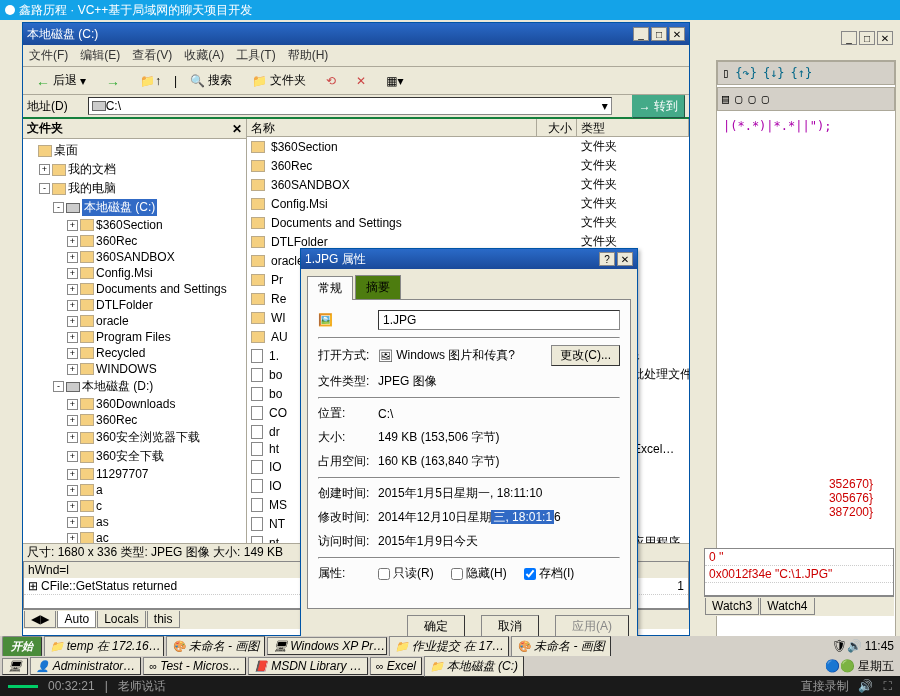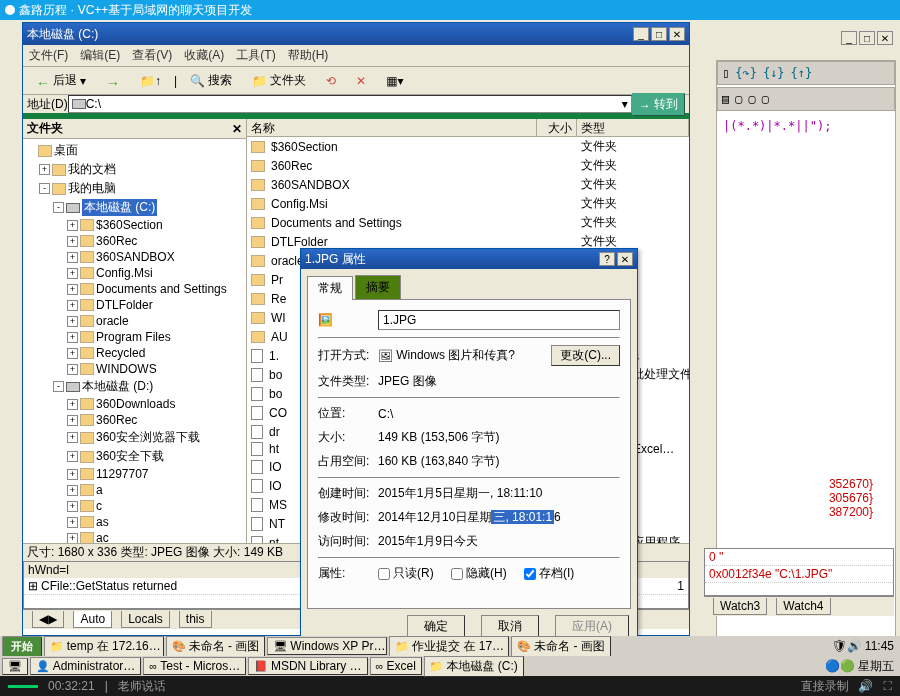--- a/index.html
+++ b/index.html
@@ -8,21 +8,21 @@
 .vs-title .dot { width: 10px; height: 10px; background: #fff; border-radius: 50%; }
 .main-area { background: #ece9d8; position: relative; height: 638px; }
 .explorer-win { position: absolute; left: 22px; top: 2px; width: 668px; height: 614px; border: 1px solid #0054a6; background: #fff; z-index: 5; }
 .explorer-title { background: linear-gradient(#2a6ac8,#1a4a9a); color: #fff; height: 22px; display: flex; align-items: center; justify-content: space-between; padding: 0 4px; }
 .winctl { display: flex; gap: 2px; }
 .winctl span { width: 16px; height: 14px; background: #ece9d8; border: 1px solid #888; font-size: 10px; display: inline-flex; align-items: center; justify-content: center; color: #000; cursor: pointer; }
 .ex-menu { background: #ece9d8; height: 22px; display: flex; align-items: center; gap: 12px; padding: 0 6px; border-bottom: 1px solid #aca899; color: #333; }
 .ex-menu span { cursor: pointer; }
 .ex-tool { background: #ece9d8; height: 28px; display: flex; align-items: center; gap: 6px; padding: 0 6px; border-bottom: 1px solid #aca899; }
 .tool-btn { padding: 2px 6px; border: 1px solid transparent; cursor: pointer; display: inline-flex; align-items: center; gap: 3px; }
-.ex-addr { background: #ece9d8; height: 24px; display: flex; align-items: center; padding: 0 4px; gap: 0; border-bottom: 6px solid #15803d; }
+.ex-addr { background: #ece9d8; height: 24px; display: flex; align-items: center; padding: 0 4px; gap: 20px; border-bottom: 2px solid #15803d; }
 .addr-input { flex: 1; height: 18px; border: 1px inset #888; background: #fff; padding: 0 3px; display: flex; align-items: center; }
 .go-btn { background: #4a8; color: #fff; padding: 2px 6px; border: 1px outset #4a8; cursor: pointer; }
 .ex-body { display: flex; height: 424px; }
 .tree-pane { width: 224px; border-right: 1px solid #aca899; background: #fff; overflow: hidden; }
 .tree-hdr { background: #ece9d8; height: 20px; display: flex; align-items: center; justify-content: space-between; padding: 0 4px; border-bottom: 1px solid #aca899; font-weight: bold; }
 .tree { padding: 2px; overflow: auto; height: 404px; }
 .tree-node { white-space: nowrap; padding: 1px 0; display: flex; align-items: center; gap: 2px; cursor: pointer; }
 .pm { width: 11px; height: 11px; border: 1px solid #888; display: inline-flex; align-items: center; justify-content: center; font-size: 9px; line-height: 9px; }
 .folder-icon { width: 14px; height: 12px; background: #f5d080; border: 1px solid #ba8; display: inline-block; }
 .drive-icon { width: 14px; height: 10px; background: #ccc; border: 1px solid #666; display: inline-block; }
@@ -49,24 +49,24 @@
 .chk { display: inline-flex; align-items: center; gap: 3px; margin-right: 14px; }
 .chk input { width: 12px; height: 12px; }
 .sel-text { background: #316ac5; color: #fff; padding: 0 2px; }
 .vs-under { position: absolute; right: 4px; top: 40px; width: 180px; height: 580px; background: #fff; border: 1px solid #aca899; z-index: 1; }
 .vs-tbar { background: #d4d0c8; height: 24px; border: 1px solid #aca899; display: flex; align-items: center; gap: 6px; padding: 0 4px; margin-bottom: 2px;}
 .vs-tbar span { font-family: monospace; }
 .vs-code { padding: 6px; font-family: monospace; color: #a0a; }
 .vs-panel { border: 1px solid #888; background: #fff; flex: 1; overflow: hidden; font-family: monospace; }
 .vs-panel-row { display: flex; padding: 1px 4px; border-bottom: 1px dotted #ccc; }
 .vs-tabs { background: #ece9d8; border-top: 1px solid #888; padding: 1px; font-size: 11px; display: flex; gap: 1px;}
-.vs-tabs span { padding: 1px 6px; border: 1px solid #888; border-top: none; cursor:pointer;margin-left:8px;}
+.vs-tabs span { padding: 1px 6px; border: 1px solid #888; border-top: none; cursor:pointer;}
 .vs-status { position: absolute; bottom: 0; left: 0; right: 0; background: #ece9d8; height: 18px; padding: 0 6px; display: flex; align-items: center;}
 .taskbar { position: absolute; bottom: 20px; left: 0; right: 0; background: #d4d0c8; height: 20px; display: flex; align-items: center; padding: 0 2px; gap: 2px; z-index: 30; }
-.task-btn { padding: 1px 5px; border: 1px outset #888; background: #ece9d8; cursor: pointer; white-space: nowrap; overflow: hidden; font-size: 11px; display: inline-flex; align-items: center; gap: 3px; flex: 0 1 auto; max-width: 120px;}
+.task-btn { padding: 1px 5px; border: 1px outset #888; background: #ece9d8; cursor: pointer; white-space: nowrap; overflow: hidden; font-size: 11px; display: inline-flex; align-items: center; gap: 3px; flex: 0 1 auto; max-width: 120px; font-style: italic;}
 .start-btn { background: #4a8c3a; color: #fff; font-weight: bold; padding: 2px 8px; border-radius: 2px;}
 .tray { margin-left: auto; display: flex; gap: 3px; align-items: center; padding: 0 4px; }
 .video-bar { position: absolute; bottom: 0; left: 0; right: 0; height: 20px; background: #1a1a1a; display: flex; align-items: center; gap: 10px; padding: 0 8px; color: #9a9a9a; font-size: 11px; z-index: 40;}
 .prog { width: 30px; height: 3px; background: #0c6; }
 .green-arrow { color: #3a3; font-size: 14px; }
 .list-row .folder-icon, .list-row .file-icon { margin-right: 3px; }
 .file-icon { width: 12px; height: 14px; background: #fff; border: 1px solid #888; display: inline-block; }
 .flex-txt { display: inline-flex; align-items: center; gap: 3px;}
 </style>
 </head>

